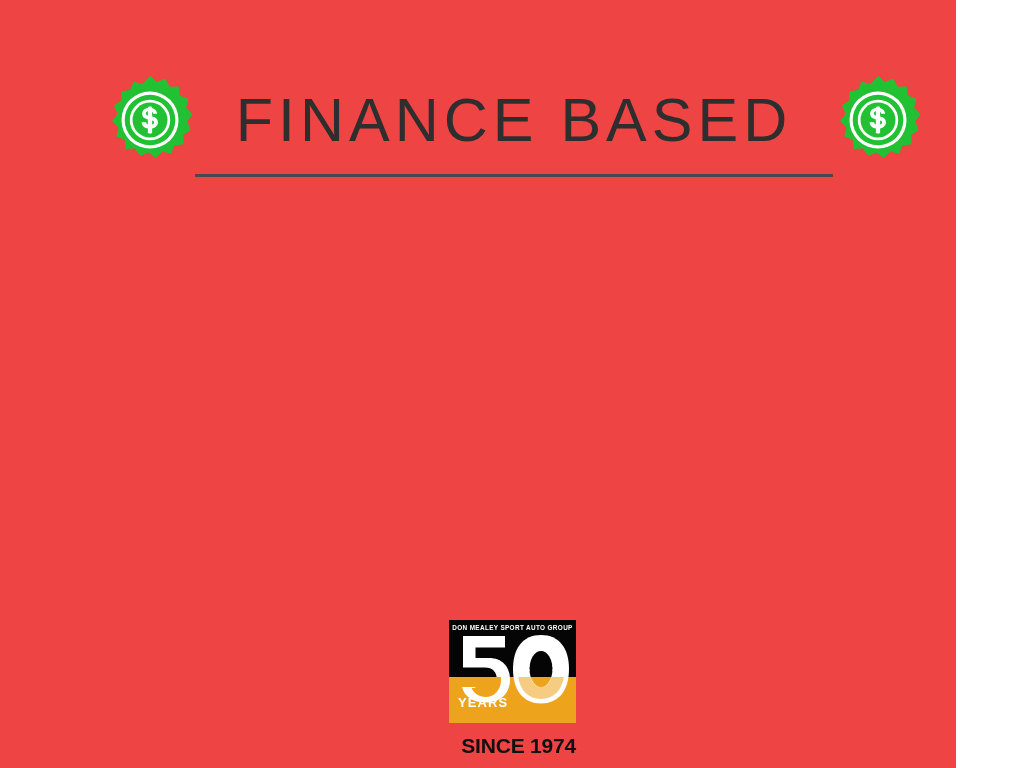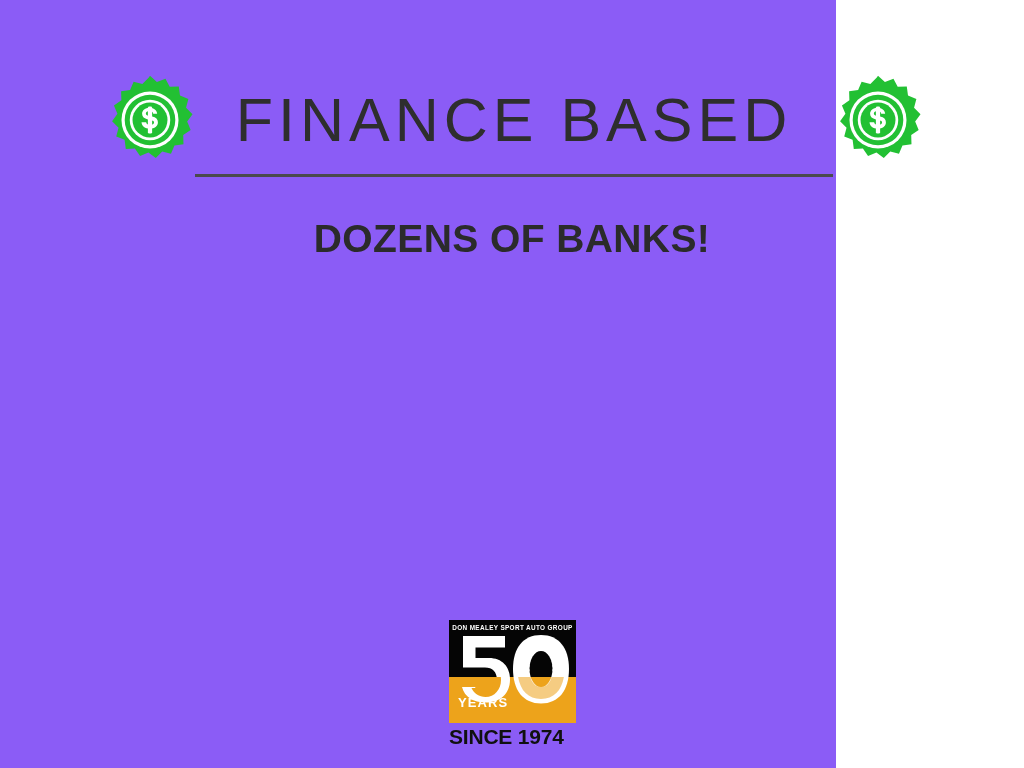--- a/index.html
+++ b/index.html
@@ -10,23 +10,23 @@
   body {
     width: 1024px;
     height: 768px;
     overflow: hidden;
     font-family: "Liberation Sans", sans-serif;
     -webkit-font-smoothing: antialiased;
   }
 
   .slide {
     position: relative;
-    width: 836px;
+    width: 956px;
     height: 768px;
-    background: #8b5cf6;
+    background: #ef4444;
   }
 
   
   .header {
     position: absolute;
     left: 0;
     top: 74px;
     width: 1024px;
     height: 100px;
   }
@@ -148,22 +148,22 @@
     color: #ffffff;
     font-size: 13px;
     font-weight: 700;
     letter-spacing: 1.1px;
     line-height: 13px;
     white-space: nowrap;
   }
 
   .logo-since {
     width: 127px;
-    margin-top: 2px;
-    text-align: left;
+    margin-top: 11px;
+    text-align: right;
     color: #101010;
     font-size: 21px;
     font-weight: 700;
     letter-spacing: -0.2px;
     line-height: 23px;
     white-space: nowrap;
   }
 </style>
 </head>
 <body>
@@ -232,21 +232,20 @@
                    0-3.3-2.0-5.3-6.3-6.3l-3.7-0.9c-2.2-0.5-3.1-1.3-3.1-2.5
                    0-1.5 1.5-2.6 3.9-2.6 2.4 0 3.8 1.0 4.1 2.9z"></path>
         </g>
       </svg>
     </div>
   </div>
 
   <div class="copy">
 
     <div class="block">
-      <span class="line strong">DOZENS OF BANKS!</span>
     </div>
 
     <div class="block">
     </div>
 
     <div class="block">
     </div>
 
   </div>
 

